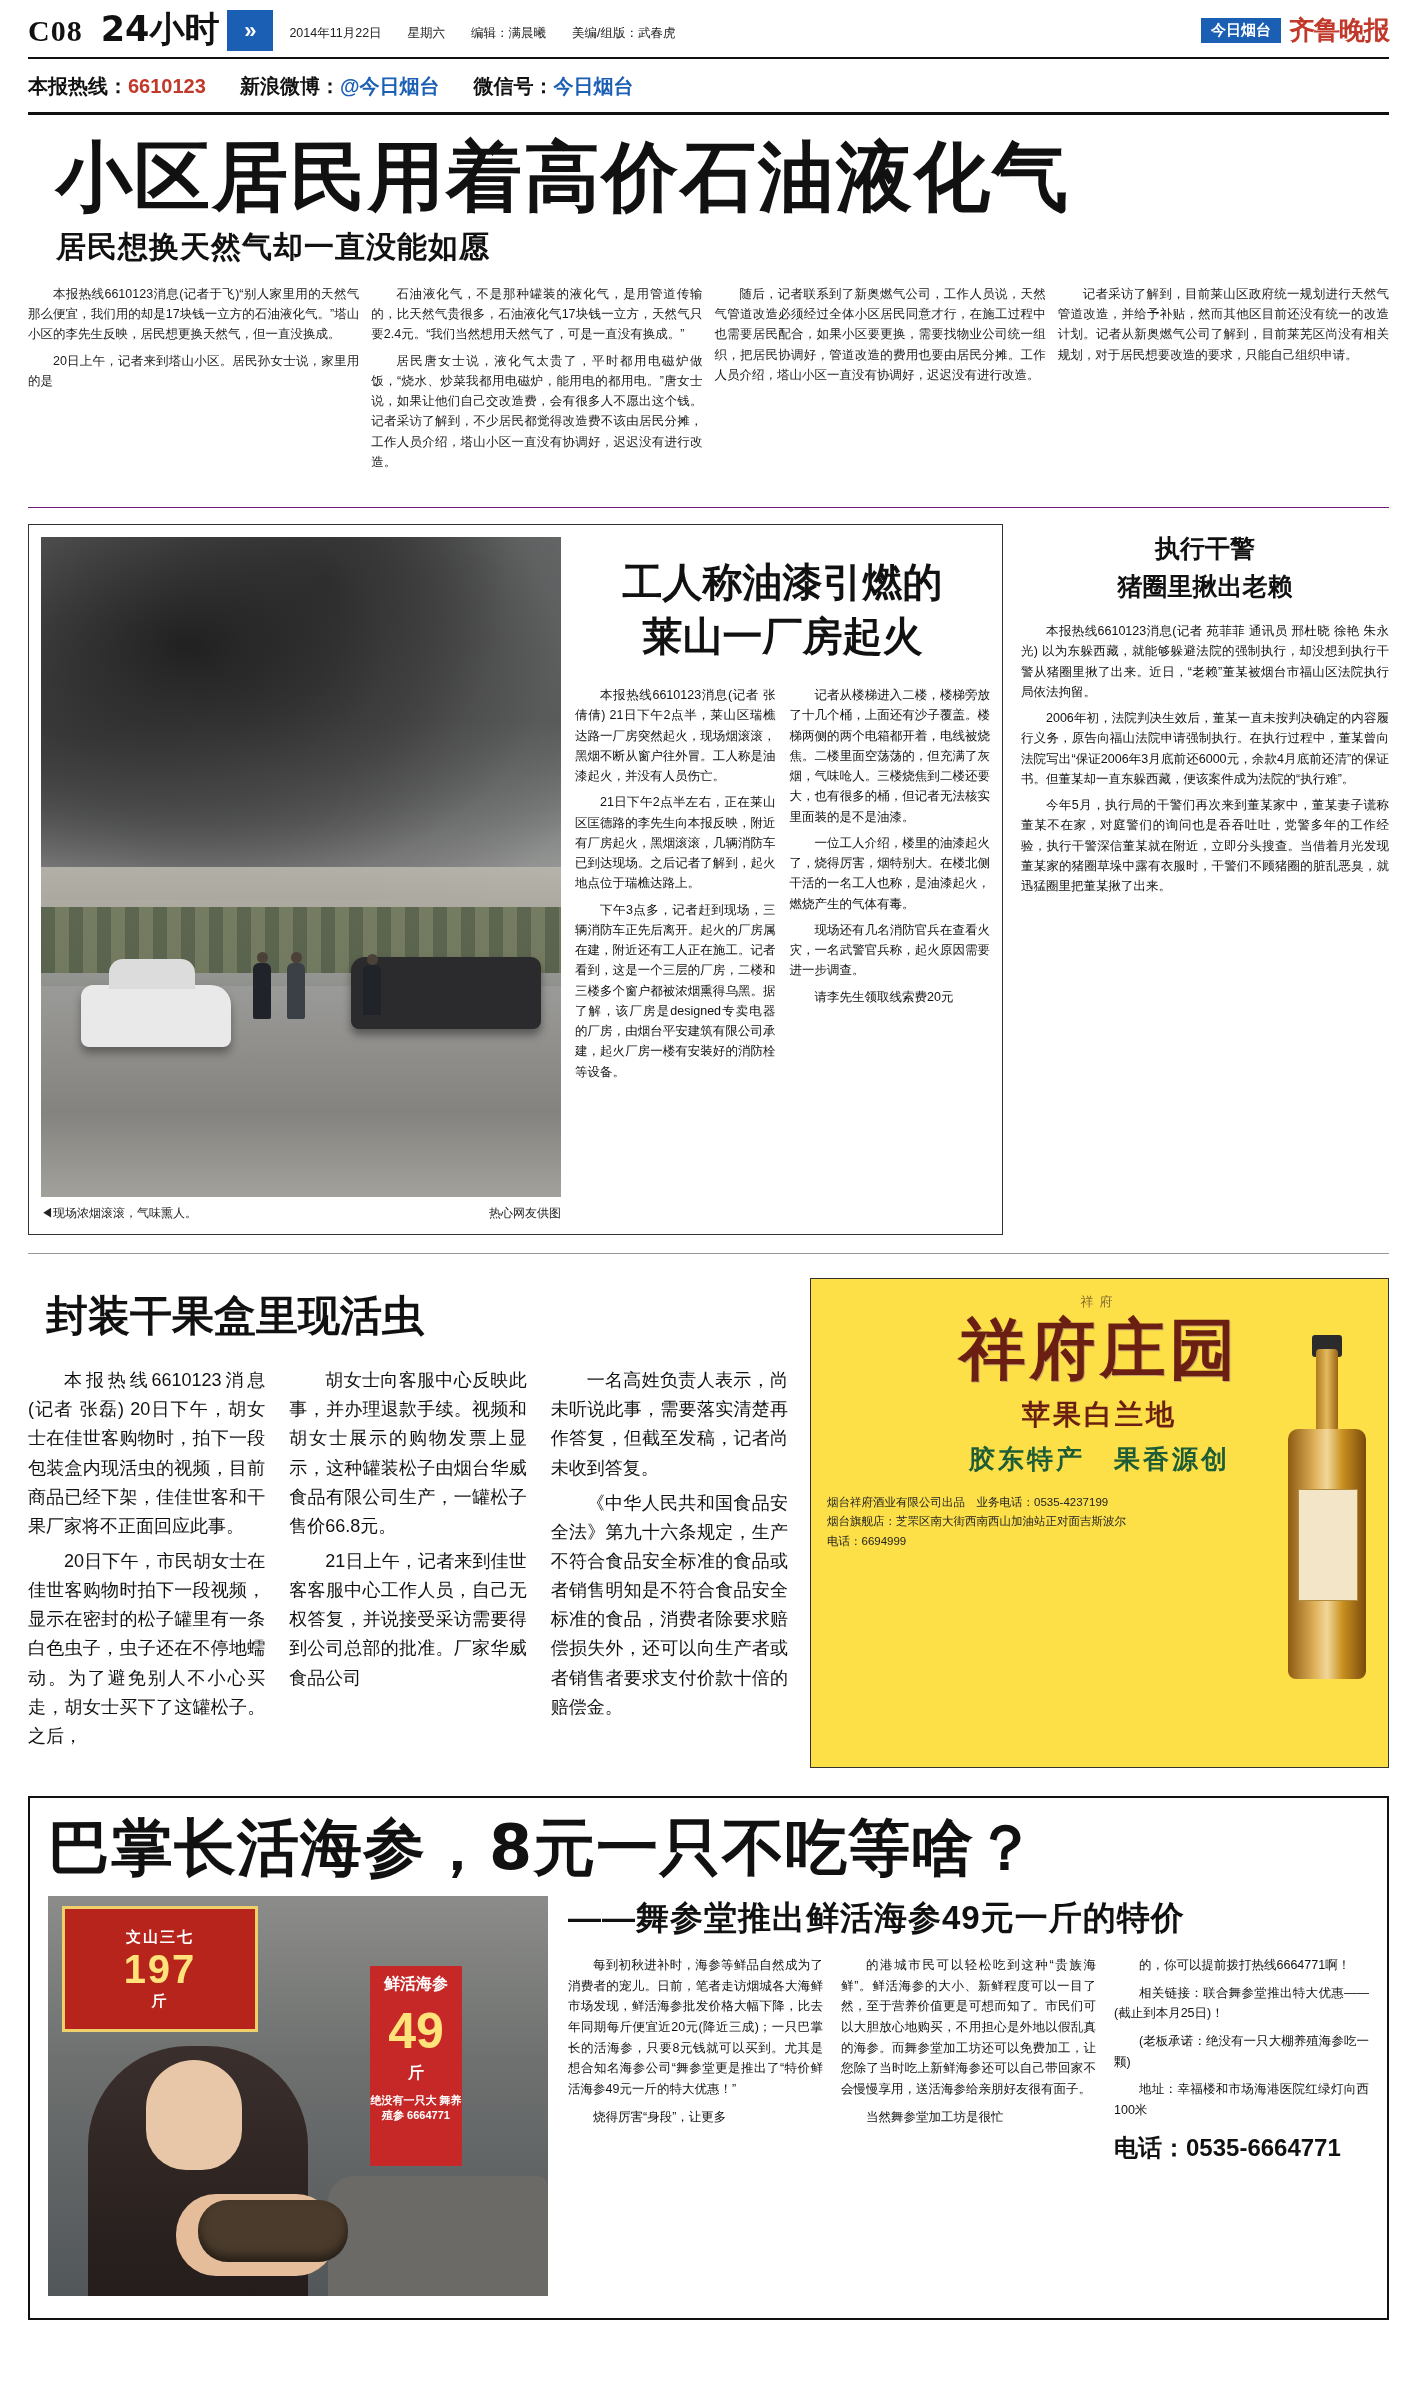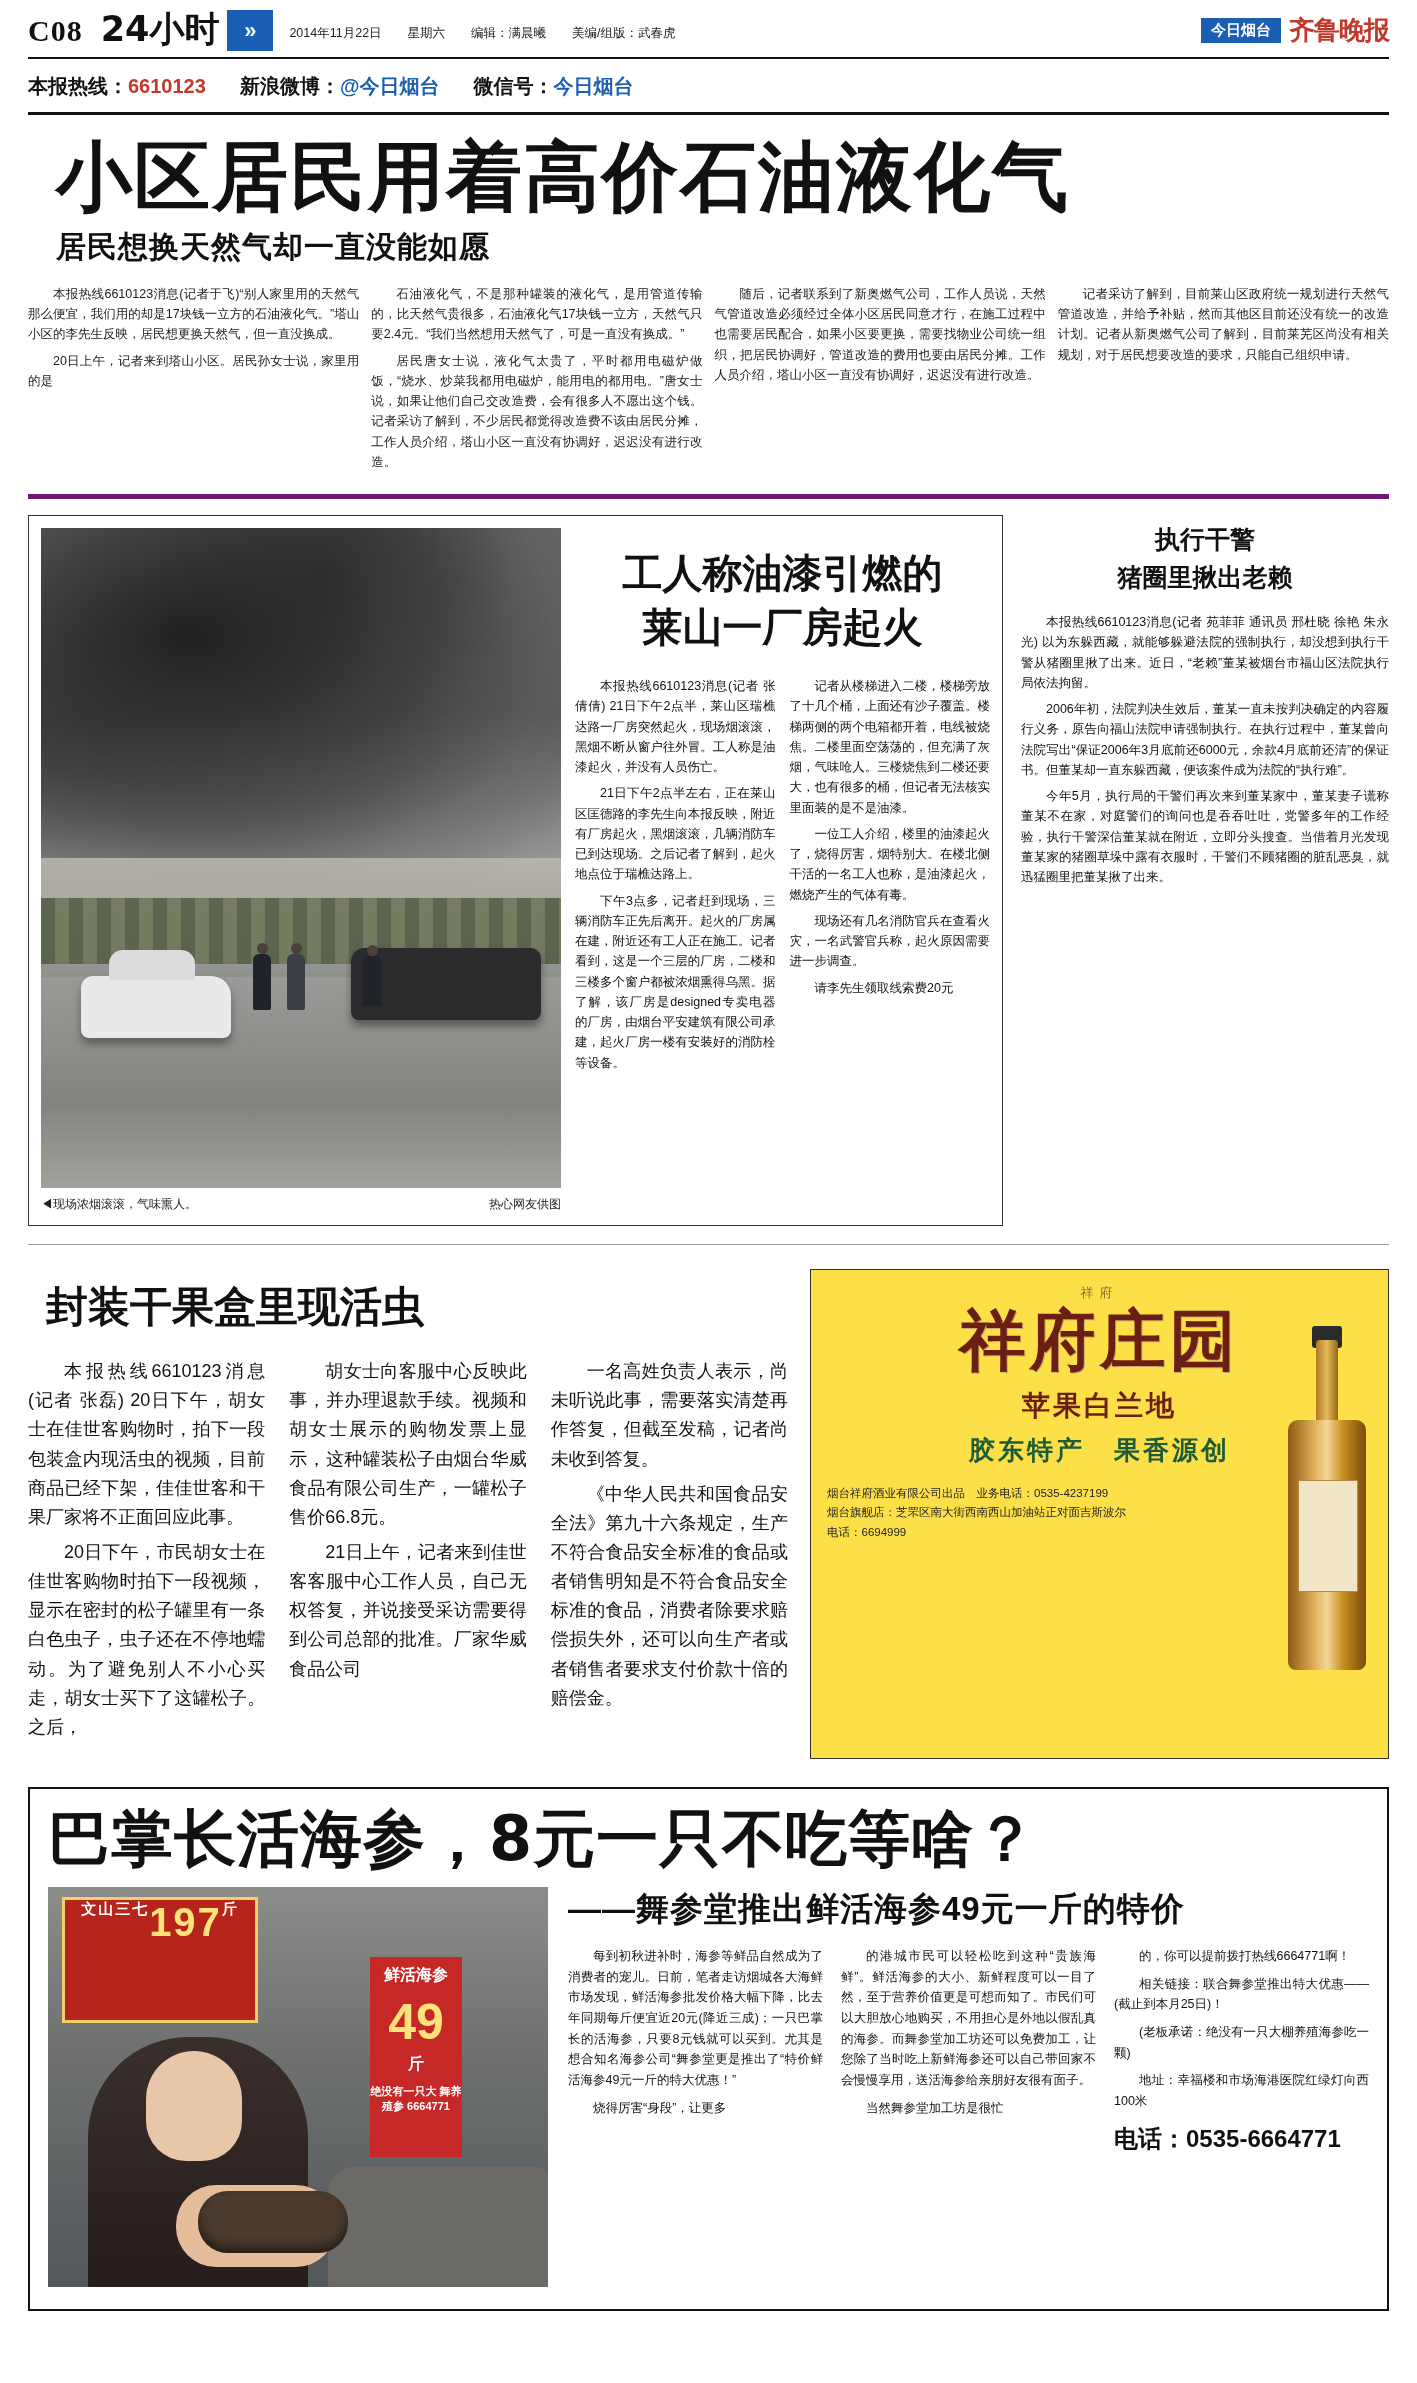--- a/index.html
+++ b/index.html
@@ -114,22 +114,22 @@
     font-size: 30px;
     font-weight: bold;
     padding: 6px 0 16px 28px;
     letter-spacing: 1px;
   }
 
   
   .cols {
     display: flex;
     gap: 12px;
-    padding-bottom: 16px;
-    border-bottom: 5px solid #701a75;
+    padding-bottom: 29px;
+    border-bottom: 1px solid #701a75;
   }
   .col {
     flex: 1;
     font-size: 12.5px;
     line-height: 1.62;
     text-align: justify;
     color: #1a1a1a;
   }
   .col p { margin: 0 0 6px 0; text-indent: 2em; }
 
@@ -368,21 +368,21 @@
     flex: 0 0 500px;
     height: 400px;
     position: relative;
     overflow: hidden;
     background: linear-gradient(180deg,#8c8d8a 0%, #6f7170 40%, #52575a 100%);
   }
   .shop-sign {
     position: absolute; left: 14px; top: 10px; width: 190px; height: 120px;
     background: #b6241c; border: 3px solid #f0d06a;
     color: #fff; font-weight: bold; text-align: center;
-    display: flex; flex-direction: row; justify-content: center;
+    display: flex; flex-direction: column; justify-content: center;
     font-size: 15px; letter-spacing: 2px;
   }
   .shop-sign .big { font-size: 40px; color: #ffe27a; }
   .red-banner {
     position: absolute; right: 86px; top: 70px; width: 92px; height: 200px;
     background: #c62828; color: #fff; text-align: center;
     padding-top: 8px; box-sizing: border-box; font-weight: bold; font-size: 16px;
     line-height: 1.25;
   }
   .red-banner .price { font-size: 50px; color: #ffe27a; display: block; margin-top: 6px; }

